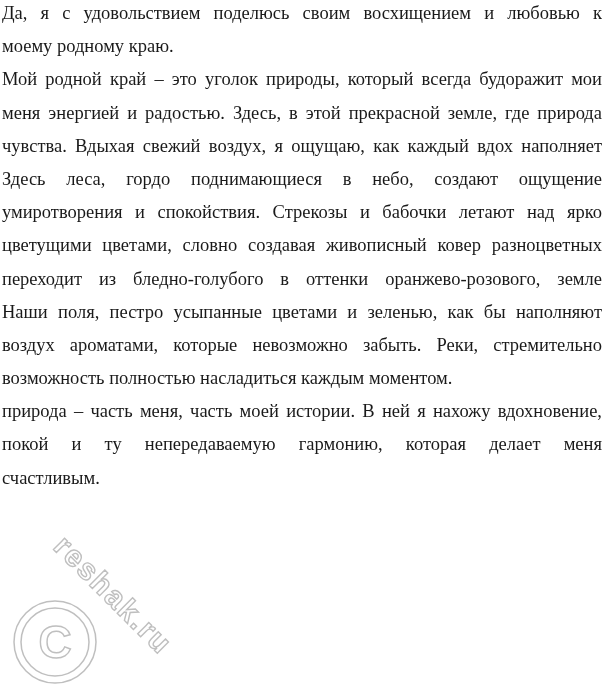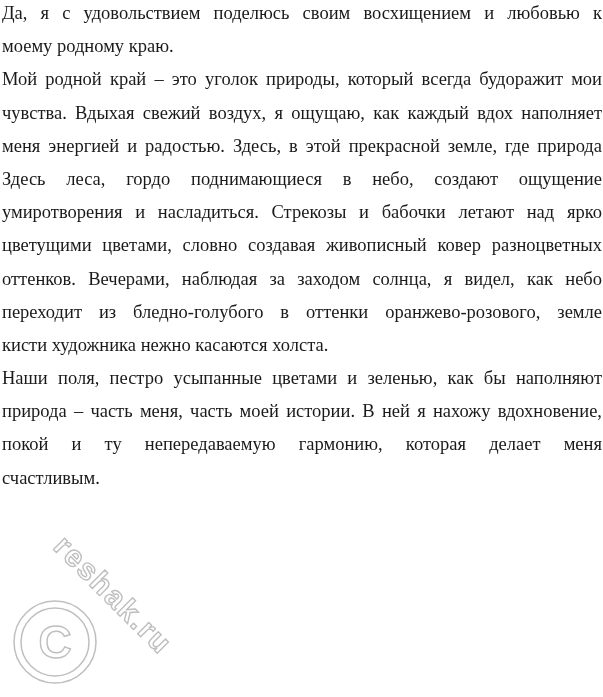--- a/index.html
+++ b/index.html
@@ -68,33 +68,33 @@
 
 <div class="page">
 
   <div id="doc" class="doc">
       <div class="para">
         <div class="line">Да, я с удовольствием поделюсь своим восхищением и любовью к</div>
         <div class="line last">моему родному краю.</div>
       </div>
       <div class="para">
         <div class="line">Мой родной край – это уголок природы, который всегда будоражит мои</div>
+        <div class="line">меня энергией и радостью. Здесь, в этой прекрасной земле, где природа</div>
         <div class="line">чувства. Вдыхая свежий воздух, я ощущаю, как каждый вдох наполняет</div>
-        <div class="line">меня энергией и радостью. Здесь, в этой прекрасной земле, где природа</div>
       </div>
       <div class="para">
         <div class="line">Здесь леса, гордо поднимающиеся в небо, создают ощущение</div>
-        <div class="line">умиротворения и насладиться. Стрекозы и бабочки летают над ярко</div>
+        <div class="line">умиротворения и спокойствия. Стрекозы и бабочки летают над ярко</div>
         <div class="line">цветущими цветами, словно создавая живописный ковер разноцветных</div>
-        <div class="line">оттенков. Вечерами, наблюдая за заходом солнца, я видел, как небо</div>
         <div class="line">переходит из бледно-голубого в оттенки оранжево-розового, земле</div>
-        <div class="line last">кисти художника нежно касаются холста.</div>
       </div>
       <div class="para">
         <div class="line">Наши поля, пестро усыпанные цветами и зеленью, как бы наполняют</div>
+        <div class="line">воздух ароматами, которые невозможно забыть. Реки, стремительно</div>
+        <div class="line last">возможность полностью насладиться каждым моментом.</div>
       </div>
       <div class="para">
         <div class="line">природа – часть меня, часть моей истории. В ней я нахожу вдохновение,</div>
         <div class="line">покой и ту непередаваемую гармонию, которая делает меня</div>
         <div class="line last">счастливым.</div>
       </div>
     </div>
 
   <svg class="watermark" width="240" height="177" viewBox="0 0 240 177" aria-hidden="true">
     <g>

